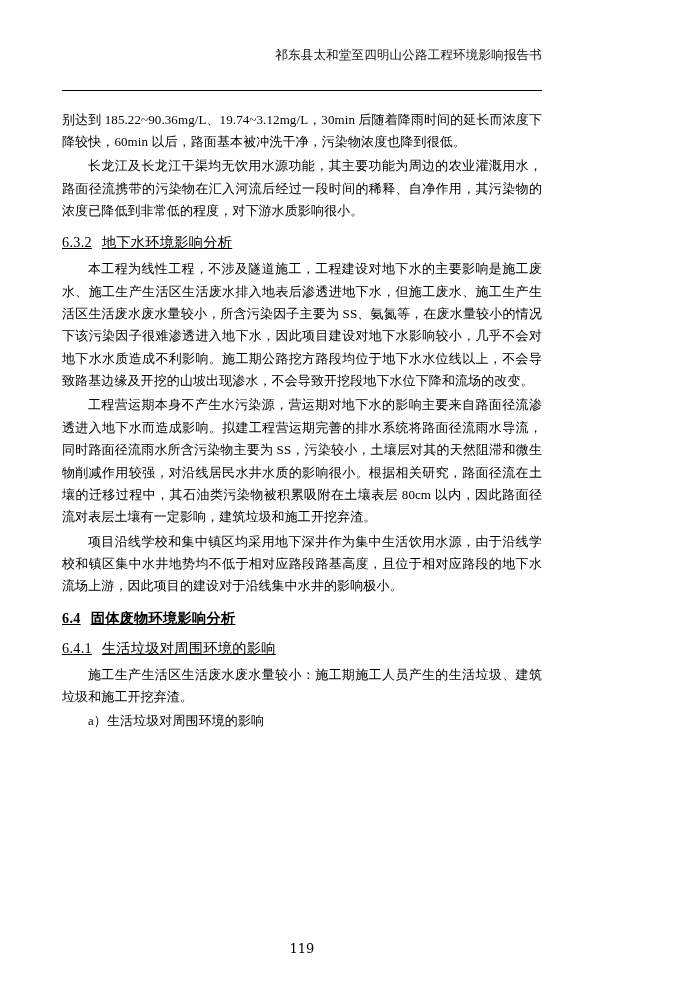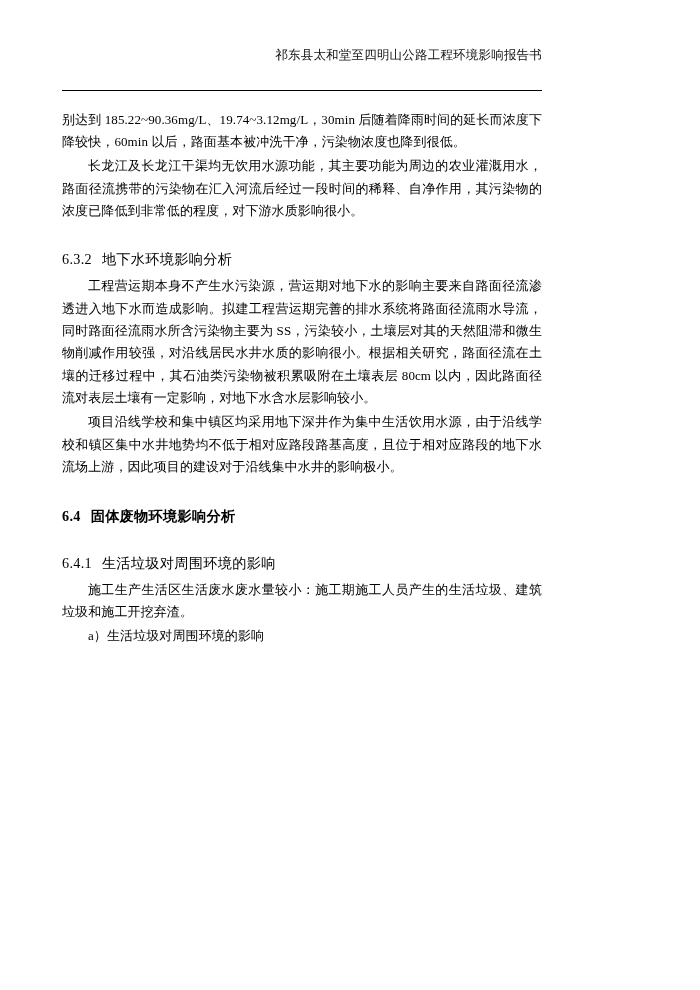--- a/index.html
+++ b/index.html
@@ -46,22 +46,23 @@
   }
   p.indent {
     text-indent: 2em;
   }
   p.noindent {
     text-indent: 0;
   }
   h2.section {
     font-size: 14.2px;
     font-weight: normal;
-    margin: 28px 0 6px 0;
+    margin: 11px 0 6px 0;
     letter-spacing: 0.3px;
+    text-decoration: underline;
   }
   h2.section.bold {
     font-weight: bold;
   }
   .sec-num {
     margin-right: 10px;
   }
   .footer {
     position: absolute;
     left: 0;
@@ -86,31 +87,33 @@
   <div class="body-block">
     <p class="noindent">别达到 185.22~90.36mg/L、19.74~3.12mg/L，30min 后随着降雨时间的延长而浓度下降较快，60min 以后，路面基本被冲洗干净，污染物浓度也降到很低。</p>
     <p class="indent">长龙江及长龙江干渠均无饮用水源功能，其主要功能为周边的农业灌溉用水，路面径流携带的污染物在汇入河流后经过一段时间的稀释、自净作用，其污染物的浓度已降低到非常低的程度，对下游水质影响很小。</p>
   </div>
 
   <h2 class="section">
     <span class="sec-num">6.3.2</span><span>地下水环境影响分析</span>
   </h2>
 
   <div class="body-block">
-    <p class="indent">工程营运期本身不产生水污染源，营运期对地下水的影响主要来自路面径流渗透进入地下水而造成影响。拟建工程营运期完善的排水系统将路面径流雨水导流，同时路面径流雨水所含污染物主要为 SS，污染较小，土壤层对其的天然阻滞和微生物削减作用较强，对沿线居民水井水质的影响很小。根据相关研究，路面径流在土壤的迁移过程中，其石油类污染物被积累吸附在土壤表层 80cm 以内，因此路面径流对表层土壤有一定影响，对地下水含水层影响较小。</p>
+    <p class="indent">本工程为线性工程，不涉及隧道施工，工程建设对地下水的主要影响是施工废水、施工生产生活区生活废水排入地表后渗透进地下水，但施工废水、施工生产生活区生活废水废水量较小，所含污染因子主要为 SS、氨氮等，在废水量较小的情况下该污染因子很难渗透进入地下水，因此项目建设对地下水影响较小，几乎不会对地下水水质造成不利影响。施工期公路挖方路段均位于地下水水位线以上，不会导致路基边缘及开挖的山坡出现渗水，不会导致开挖段地下水位下降和流场的改变。</p>
+    <p class="indent">工程营运期本身不产生水污染源，营运期对地下水的影响主要来自路面径流渗透进入地下水而造成影响。拟建工程营运期完善的排水系统将路面径流雨水导流，同时路面径流雨水所含污染物主要为 SS，污染较小，土壤层对其的天然阻滞和微生物削减作用较强，对沿线居民水井水质的影响很小。根据相关研究，路面径流在土壤的迁移过程中，其石油类污染物被积累吸附在土壤表层 80cm 以内，因此路面径流对表层土壤有一定影响，建筑垃圾和施工开挖弃渣。</p>
     <p class="indent">项目沿线学校和集中镇区均采用地下深井作为集中生活饮用水源，由于沿线学校和镇区集中水井地势均不低于相对应路段路基高度，且位于相对应路段的地下水流场上游，因此项目的建设对于沿线集中水井的影响极小。</p>
   </div>
 
   <h2 class="section bold">
     <span class="sec-num">6.4</span><span>固体废物环境影响分析</span>
   </h2>
 
   <h2 class="section">
     <span class="sec-num">6.4.1</span><span>生活垃圾对周围环境的影响</span>
   </h2>
 
   <div class="body-block">
     <p class="indent">施工生产生活区生活废水废水量较小：施工期施工人员产生的生活垃圾、建筑垃圾和施工开挖弃渣。</p>
     <p class="indent">a）生活垃圾对周围环境的影响</p>
   </div>
 
+  <div class="footer">119</div>
 
 </div>
 
 </body></html>

